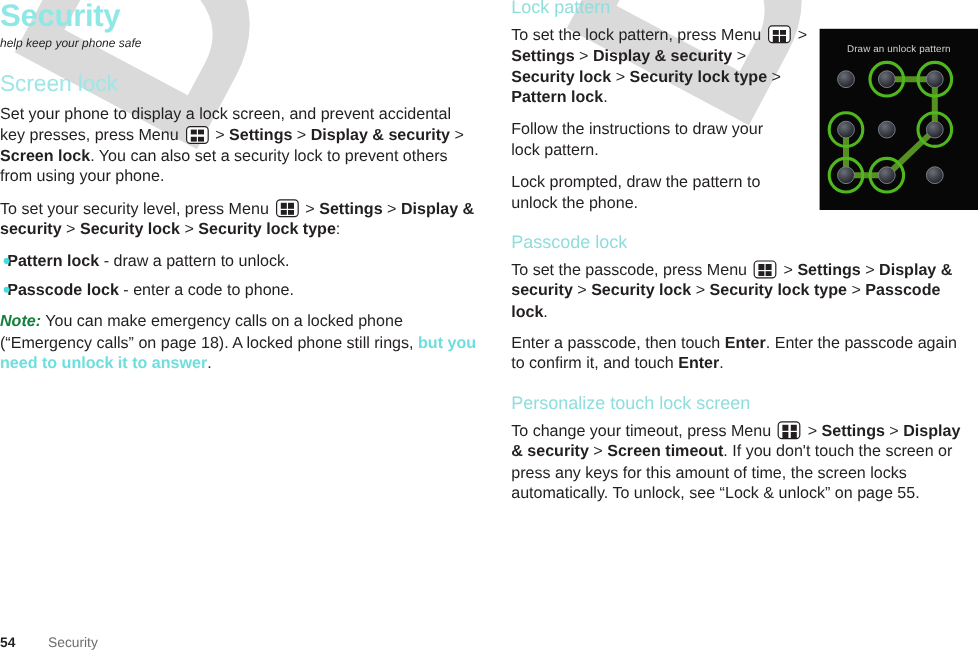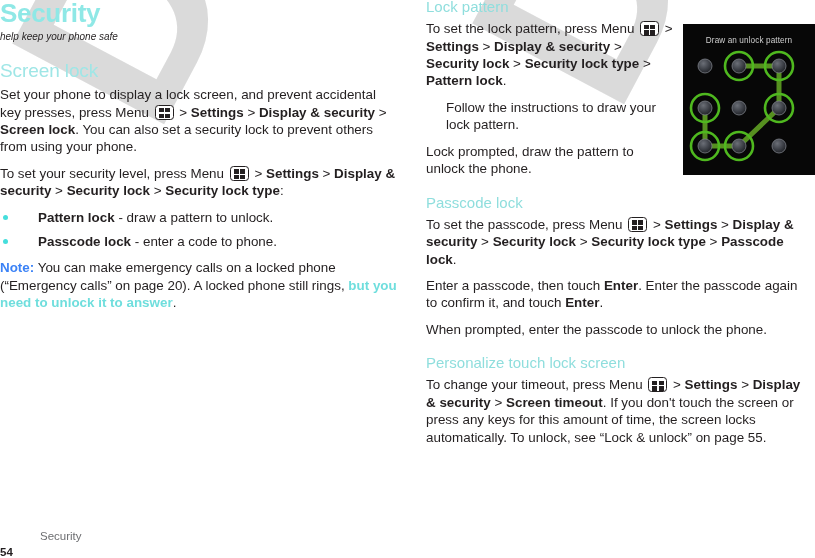--- a/index.html
+++ b/index.html
@@ -105,33 +105,33 @@
   p.body {
     font-size: 13.4px;
     line-height: 17.4px;
     margin: 0 0 9px 0;
     color: #231f20;
   }
   p.body:last-child { margin-bottom: 0; }
 
   .b { font-weight: bold; }
   .gt { font-weight: normal; color: #231f20; }
-  .note-label { color: #3b82f6; font-weight: bold; }
+  .note-label { color: #15803d; font-weight: bold; font-style: italic; }
   .note-hi { color: #6fdedd; font-weight: bold; }
 
   ul.bullets {
     list-style: none;
     margin: 4px 0 9px 0;
     padding: 0;
   }
   ul.bullets li {
     position: relative;
     font-size: 13.4px;
     line-height: 17.4px;
-    padding-left: 38px;
+    padding-left: 6px;
     margin-bottom: 7px;
   }
   ul.bullets li::before {
     content: "";
     position: absolute;
     left: 3px;
     top: 6px;
     width: 5px;
     height: 5px;
     border-radius: 50%;
@@ -190,21 +190,21 @@
   #footer {
     position: absolute;
     left: 0;
     bottom: 6px;
     width: 815px;
     height: 16px;
   }
   #footer .pagenum {
     position: absolute;
     left: 0px;
-    top: 16px;
+    top: 0;
     font-size: 11.5px;
     font-weight: bold;
     color: #231f20;
     text-align: center;
   }
   #footer .chapter {
     position: absolute;
     left: 40px;
     top: 0;
     font-size: 11.5px;
@@ -230,41 +230,40 @@
 
     <p class="body"><span>Set your phone to display a lock screen, and prevent accidental key presses, press Menu </span><span class="menukey"><i class="q1"></i><i class="q2"></i><i class="q3"></i><i class="q4"></i></span><span class="gt"> &gt; </span><span class="b">Settings</span><span class="gt"> &gt; </span><span class="b">Display &amp; security</span><span class="gt"> &gt; </span><span class="b">Screen lock</span><span>. You can also set a security lock to prevent others from using your phone.</span></p>
 
     <p class="body"><span>To set your security level, press Menu </span><span class="menukey"><i class="q1"></i><i class="q2"></i><i class="q3"></i><i class="q4"></i></span><span class="gt"> &gt; </span><span class="b">Settings</span><span class="gt"> &gt; </span><span class="b">Display &amp; security</span><span class="gt"> &gt; </span><span class="b">Security lock</span><span class="gt"> &gt; </span><span class="b">Security lock type</span><span>:</span></p>
 
     <ul class="bullets">
       <li><span class="b">Pattern lock</span><span> - draw a pattern to unlock.</span></li>
       <li><span class="b">Passcode lock</span><span> - enter a code to phone.</span></li>
     </ul>
 
-    <p class="body"><span class="note-label">Note:</span><span> You can make emergency calls on a locked phone (“Emergency calls” on page 20). A locked phone still rings, </span><span class="note-hi">but you need to unlock it to answer</span><span>.</span></p>
+    <p class="body"><span class="note-label">Note:</span><span> You can make emergency calls on a locked phone (“Emergency calls” on page 18). A locked phone still rings, </span><span class="note-hi">but you need to unlock it to answer</span><span>.</span></p>
 
   </div>
 
   <div class="col" id="col-right">
 
     <h3 class="subsection first-right">Lock pattern</h3>
 
     <p class="body" style="width:250px;"><span>To set the lock pattern, press Menu </span><span class="menukey"><i class="q1"></i><i class="q2"></i><i class="q3"></i><i class="q4"></i></span><span class="gt"> &gt; </span><span class="b">Settings</span><span class="gt"> &gt; </span><span class="b">Display &amp; security</span><span class="gt"> &gt; </span><span class="b">Security lock</span><span class="gt"> &gt; </span><span class="b">Security lock type</span><span class="gt"> &gt; </span><span class="b">Pattern lock</span><span>.</span></p>
 
-    <p class="body" style="width:235px;margin-left:20px;">Follow the instructions to draw your lock pattern.</p>
+    <p class="body" style="width:235px;">Follow the instructions to draw your lock pattern.</p>
 
     <p class="body" style="width:235px;">Lock prompted, draw the pattern to unlock the phone.</p>
 
     <h3 class="subsection">Passcode lock</h3>
 
     <p class="body"><span>To set the passcode, press Menu </span><span class="menukey"><i class="q1"></i><i class="q2"></i><i class="q3"></i><i class="q4"></i></span><span class="gt"> &gt; </span><span class="b">Settings</span><span class="gt"> &gt; </span><span class="b">Display &amp; security</span><span class="gt"> &gt; </span><span class="b">Security lock</span><span class="gt"> &gt; </span><span class="b">Security lock type</span><span class="gt"> &gt; </span><span class="b">Passcode lock</span><span>.</span></p>
 
     <p class="body"><span>Enter a passcode, then touch </span><span class="b">Enter</span><span>. Enter the passcode again to confirm it, and touch </span><span class="b">Enter</span><span>.</span></p>
 
-    <p class="body">When prompted, enter the passcode to unlock the phone.</p>
 
     <h3 class="subsection">Personalize touch lock screen</h3>
 
     <p class="body"><span>To change your timeout, press Menu </span><span class="menukey"><i class="q1"></i><i class="q2"></i><i class="q3"></i><i class="q4"></i></span><span class="gt"> &gt; </span><span class="b">Settings</span><span class="gt"> &gt; </span><span class="b">Display &amp; security</span><span class="gt"> &gt; </span><span class="b">Screen timeout</span><span>. If you don't touch the screen or press any keys for this amount of time, the screen locks automatically. To unlock, see “Lock &amp; unlock” on page 55.</span></p>
 
   </div>
 
   <div id="figure-pattern">
     <div class="fig-caption">Draw an unlock pattern</div>
     <svg width="132" height="151" viewBox="0 0 132 151">

